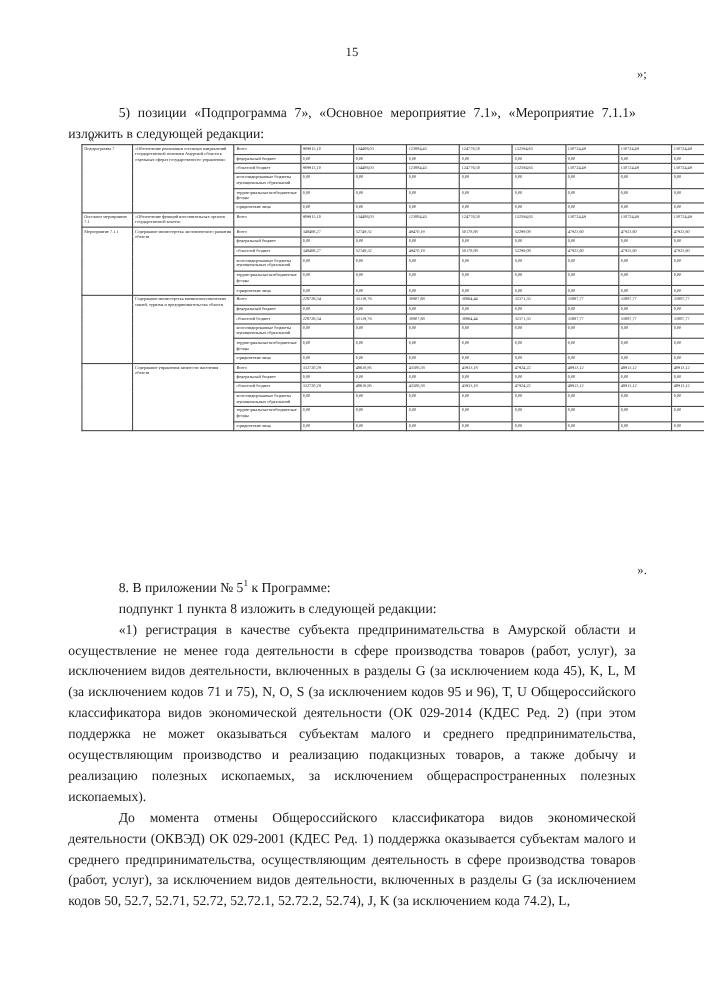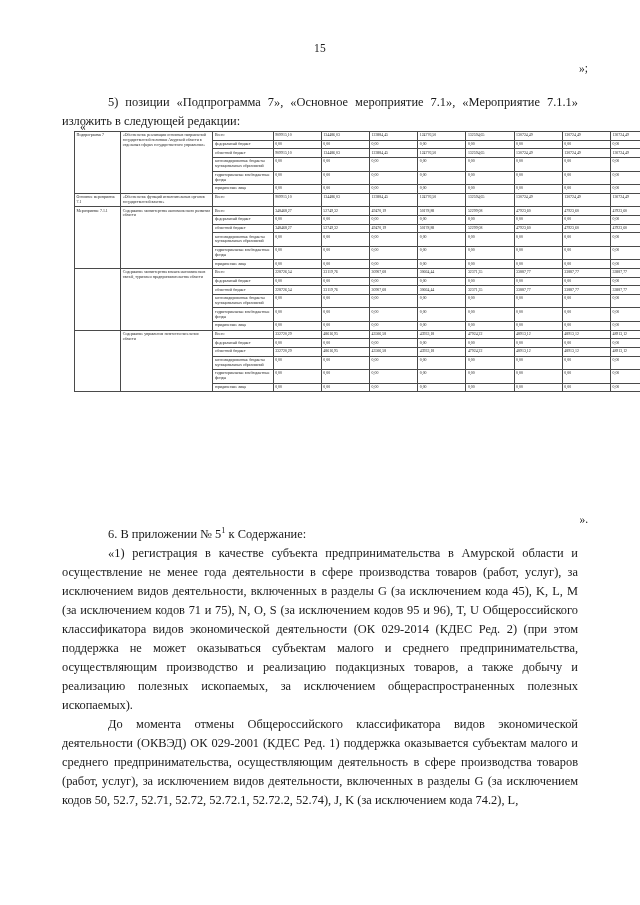--- a/index.html
+++ b/index.html
@@ -421,18 +421,19 @@
             <td class="c-num numcell">0,00</td>
             <td class="c-num numcell">0,00</td>
           </tr>
         </tbody>
     </table>
   </div>
 
   <div class="quote-close-table">».</div>
 
   <div class="body-text">
-    <p class="ind"><span>6. В приложении № 5</span><sup>1</sup><span> к Содержание:</span></p>
+    <p class="ind"><span>8. В приложении № 5</span><sup>1</sup><span> к Программе:</span></p>
+    <p class="ind">подпункт 1 пункта 8 изложить в следующей редакции:</p>
     <p class="ind">«1)  регистрация в качестве субъекта предпринимательства в Амурской области и осуществление не менее года  деятельности в сфере производства товаров (работ, услуг), за исключением видов деятельности, включенных в разделы G (за исключением кода 45), K, L, M (за исключением кодов 71 и 75), N, O, S (за исключением кодов 95 и 96), T, U Общероссийского классификатора видов экономической деятельности (ОК 029-2014 (КДЕС Ред. 2) (при этом поддержка не может оказываться субъектам малого и среднего предпринимательства, осуществляющим производство и реализацию подакцизных товаров, а также добычу и реализацию полезных ископаемых, за исключением общераспространенных полезных ископаемых).</p>
     <p class="ind">До момента отмены Общероссийского классификатора видов экономической деятельности (ОКВЭД) ОК 029-2001 (КДЕС Ред. 1) поддержка оказывается субъектам малого и среднего предпринимательства, осуществляющим деятельность в сфере производства товаров (работ, услуг), за исключением видов деятельности, включенных в разделы G (за исключением кодов 50, 52.7, 52.71, 52.72, 52.72.1, 52.72.2, 52.74),  J, K (за исключением кода 74.2), L,</p>
   </div>
 
 </div>
 
 </body></html>

